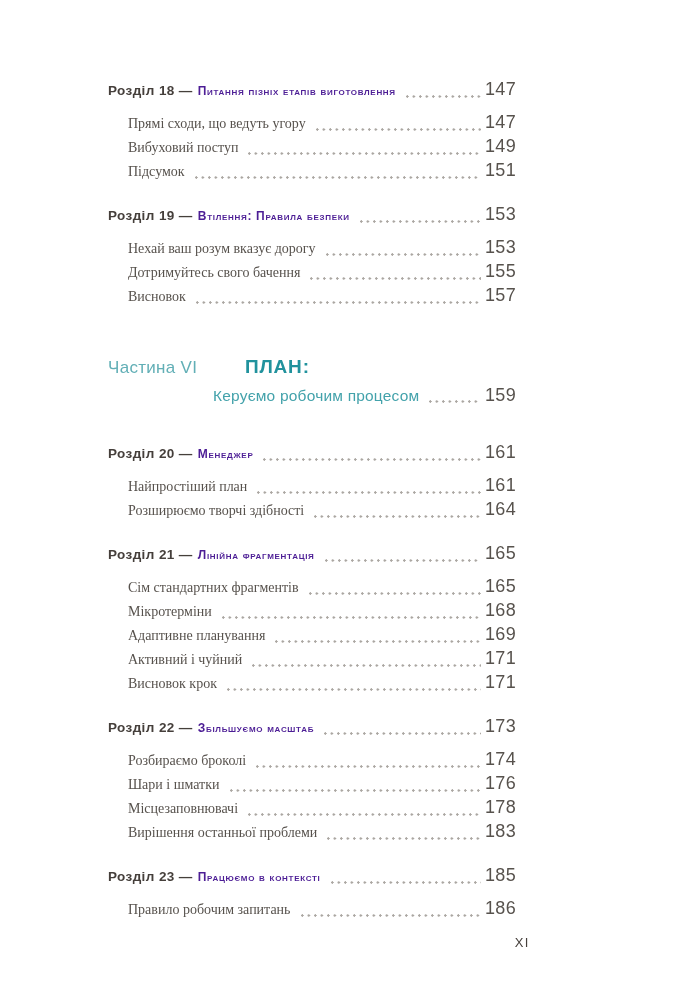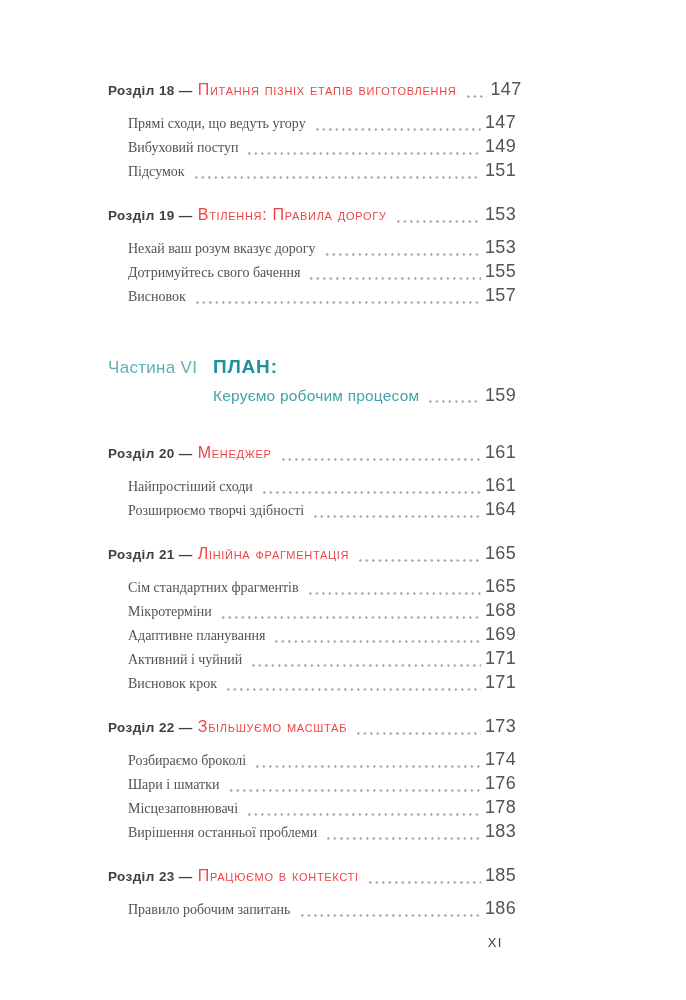--- a/index.html
+++ b/index.html
@@ -16,21 +16,21 @@
   .row { display: flex; align-items: baseline; white-space: nowrap; }
 
   
   .chapter { margin-bottom: 20px; }
   .chapter-row { line-height: 22px; margin-bottom: 9px; }
   .chapter-prefix {
     font-size: 13.5px; font-weight: bold; color: #453f3b;
     letter-spacing: 0.4px; margin-right: 5px;
   }
   .chapter-title {
-    font-size: 16px; font-weight: normal; color: #ef4444;
+    font-size: 12px; font-weight: bold; color: #4c1d95;
     font-variant: small-caps; letter-spacing: 0.7px;
   }
 
   
   .items { padding-left: 20px; }
   .item-row { line-height: 22px; }
   .item-label { font-size: 14px; color: #57524d; font-family: Liberation Serif, serif; }
 
   
   .leader {
@@ -45,35 +45,35 @@
     min-width: 20px;
   }
   .pagenum {
     font-size: 18px; color: #57524d;
     min-width: 32px; text-align: right;
     letter-spacing: 0.3px;
   }
 
   
   .part-block { margin-top: 46px; margin-bottom: 34px; }
-  .part-row { line-height: 26px; display: flex; align-items: baseline; white-space: nowrap; }
+  .part-row { line-height: 26px; display: flex; align-items: baseline; white-space: nowrap; gap: 32px; }
   .part-label {
     font-size: 17px; color: #62afb6; letter-spacing: 0.3px;
     display: inline-block; width: 105px; flex: 0 0 105px;
   }
   .part-title {
     font-size: 19px; font-weight: bold; color: #21929d; letter-spacing: 0.8px; text-align: right;
   }
   .part-sub-row { padding-left: 105px; line-height: 22px; margin-top: 3px; }
   .part-subtitle { font-size: 15.5px; color: #43a2ab; letter-spacing: 0.2px; }
 
   
   .folio {
     position: absolute;
-    right: 99px; bottom: 50px;
+    right: 72px; bottom: 50px;
     font-size: 13px; color: #453f3b; letter-spacing: 1.5px;
   }
 </style>
 </head>
 <body>
 
 <div class="page">
 
   <section class="chapter">
     <div class="row chapter-row">
@@ -97,21 +97,21 @@
         <span class="item-label">Підсумок</span>
         <span class="leader"></span>
         <span class="pagenum">151</span>
       </div>
     </div>
   </section>
 
   <section class="chapter">
     <div class="row chapter-row">
       <span class="chapter-prefix">Розділ 19 —</span>
-      <span class="chapter-title">Втілення: Правила дорогу</span>
+      <span class="chapter-title">Втілення: Правила безпеки</span>
       <span class="leader"></span>
       <span class="pagenum">153</span>
     </div>
     <div class="items">
       <div class="row item-row">
         <span class="item-label">Нехай ваш розум вказує дорогу</span>
         <span class="leader"></span>
         <span class="pagenum">153</span>
       </div>
       <div class="row item-row">
@@ -141,21 +141,21 @@
 
   <section class="chapter">
     <div class="row chapter-row">
       <span class="chapter-prefix">Розділ 20 —</span>
       <span class="chapter-title">Менеджер</span>
       <span class="leader"></span>
       <span class="pagenum">161</span>
     </div>
     <div class="items">
       <div class="row item-row">
-        <span class="item-label">Найпростіший сходи</span>
+        <span class="item-label">Найпростіший план</span>
         <span class="leader"></span>
         <span class="pagenum">161</span>
       </div>
       <div class="row item-row">
         <span class="item-label">Розширюємо творчі здібності</span>
         <span class="leader"></span>
         <span class="pagenum">164</span>
       </div>
     </div>
   </section>

